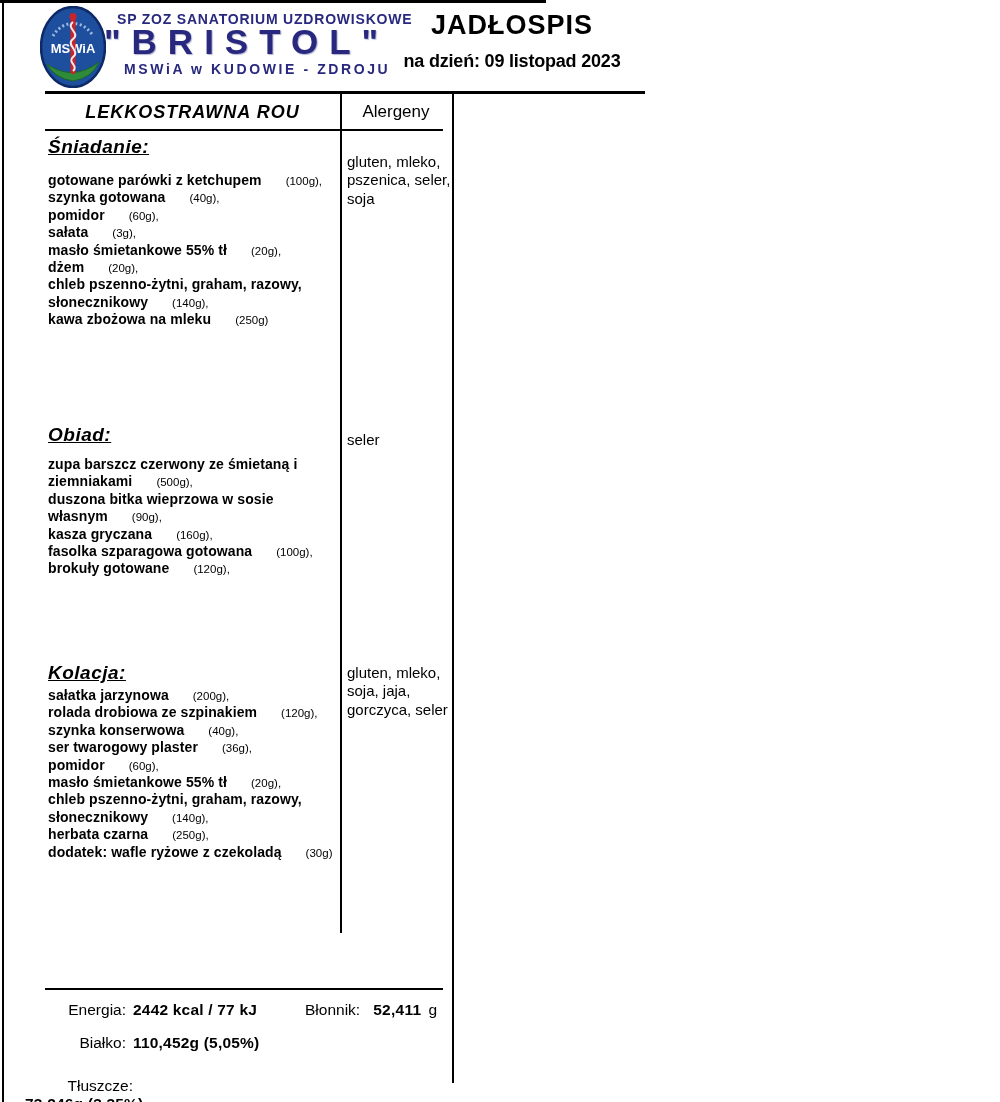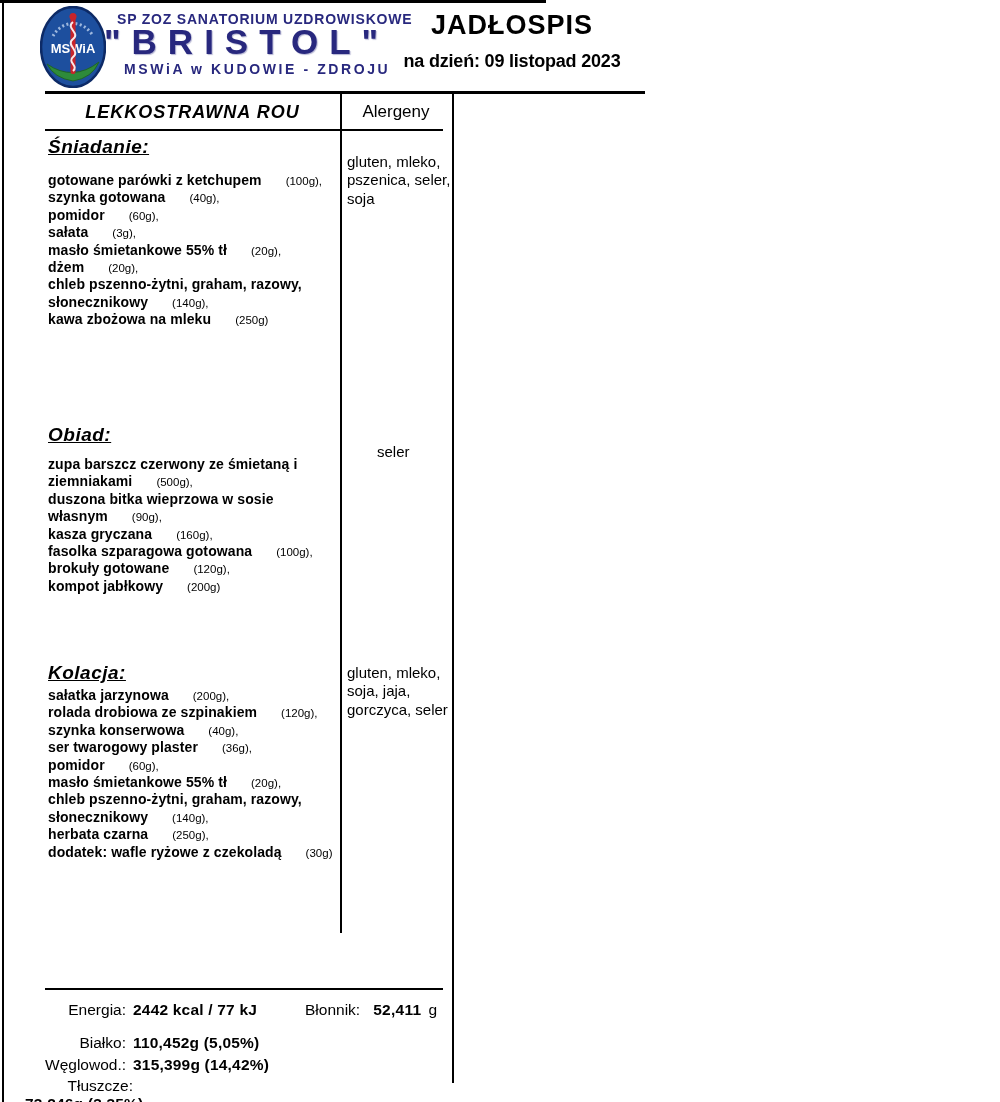--- a/index.html
+++ b/index.html
@@ -39,21 +39,21 @@
     text-decoration:underline;letter-spacing:0.5px;}
   .heading-1{top:136px;} .heading-2{top:424px;} .heading-3{top:662px;}
   .items{position:absolute;left:48px;width:300px;}
   .items-1{top:171px;} .items-2{top:455px;} .items-3{top:686px;}
   .item-line{height:17.4px;line-height:17.4px;white-space:nowrap;}
   .dish{font-size:14px;font-weight:bold;letter-spacing:0.1px;}
   .wt{font-size:11.5px;margin-left:4px;padding-left:20px;}
 
   
   .allergens{position:absolute;left:347px;width:104px;font-size:15px;line-height:18.4px;}
-  .allergens-1{top:153px;} .allergens-2{top:443px;margin-left:30px;} .allergens-3{top:664px;}
+  .allergens-1{top:153px;} .allergens-2{top:431px;} .allergens-3{top:664px;}
 
   
   .nut-row{position:absolute;left:18px;display:flex;align-items:baseline;font-size:15.5px;white-space:nowrap;}
   .nut-label{display:inline-block;width:108px;text-align:right;}
   .nut-value{font-weight:bold;margin-left:7px;letter-spacing:0.2px;}
   .row-energy{top:1001px;} .row-protein{top:1034px;} .row-carbs{top:1056px;} .row-fat{top:1077px;flex-direction:column;}
   .row-fiber{position:absolute;left:305px;top:1001px;display:flex;align-items:baseline;font-size:15.5px;white-space:nowrap;}
   .fiber-value{font-weight:bold;margin-left:13px;letter-spacing:0.3px;}
   .fiber-unit{margin-left:7px;}
 </style>
@@ -110,21 +110,20 @@
       <div class="item-line"><span class="dish">kawa zbożowa na mleku</span><span class="wt">(250g)</span></div>
     </div>
   <div class="items items-2">
       <div class="item-line"><span class="dish">zupa barszcz czerwony ze śmietaną i</span></div>
       <div class="item-line"><span class="dish">ziemniakami</span><span class="wt">(500g),</span></div>
       <div class="item-line"><span class="dish">duszona bitka wieprzowa w sosie</span></div>
       <div class="item-line"><span class="dish">własnym</span><span class="wt">(90g),</span></div>
       <div class="item-line"><span class="dish">kasza gryczana</span><span class="wt">(160g),</span></div>
       <div class="item-line"><span class="dish">fasolka szparagowa gotowana</span><span class="wt">(100g),</span></div>
       <div class="item-line"><span class="dish">brokuły gotowane</span><span class="wt">(120g),</span></div>
-      <div class="item-line"><span class="dish">kompot jabłkowy</span><span class="wt">(200g)</span></div>
     </div>
   <div class="items items-3">
       <div class="item-line"><span class="dish">sałatka jarzynowa</span><span class="wt">(200g),</span></div>
       <div class="item-line"><span class="dish">rolada drobiowa ze szpinakiem</span><span class="wt">(120g),</span></div>
       <div class="item-line"><span class="dish">szynka konserwowa</span><span class="wt">(40g),</span></div>
       <div class="item-line"><span class="dish">ser twarogowy plaster</span><span class="wt">(36g),</span></div>
       <div class="item-line"><span class="dish">pomidor</span><span class="wt">(60g),</span></div>
       <div class="item-line"><span class="dish">masło śmietankowe 55% tł</span><span class="wt">(20g),</span></div>
       <div class="item-line"><span class="dish">chleb pszenno-żytni, graham, razowy,</span></div>
       <div class="item-line"><span class="dish">słonecznikowy</span><span class="wt">(140g),</span></div>
@@ -142,22 +141,18 @@
   </div>
   <div class="row-fiber">
     <span>Błonnik:</span>
     <span class="fiber-value">52,411</span>
     <span class="fiber-unit">g</span>
   </div>
   <div class="nut-row row-protein">
     <span class="nut-label">Białko:</span>
     <span class="nut-value">110,452g (5,05%)</span>
   </div>
-  <div class="nut-row row-carbs">
-    <span class="nut-label">Węglowod.:</span>
-    <span class="nut-value">315,399g (14,42%)</span>
-  </div>
   <div class="nut-row row-fat">
     <span class="nut-label">Tłuszcze:</span>
     <span class="nut-value">73,246g (3,35%)</span>
   </div>
 
 </div>
 
 </body></html>

